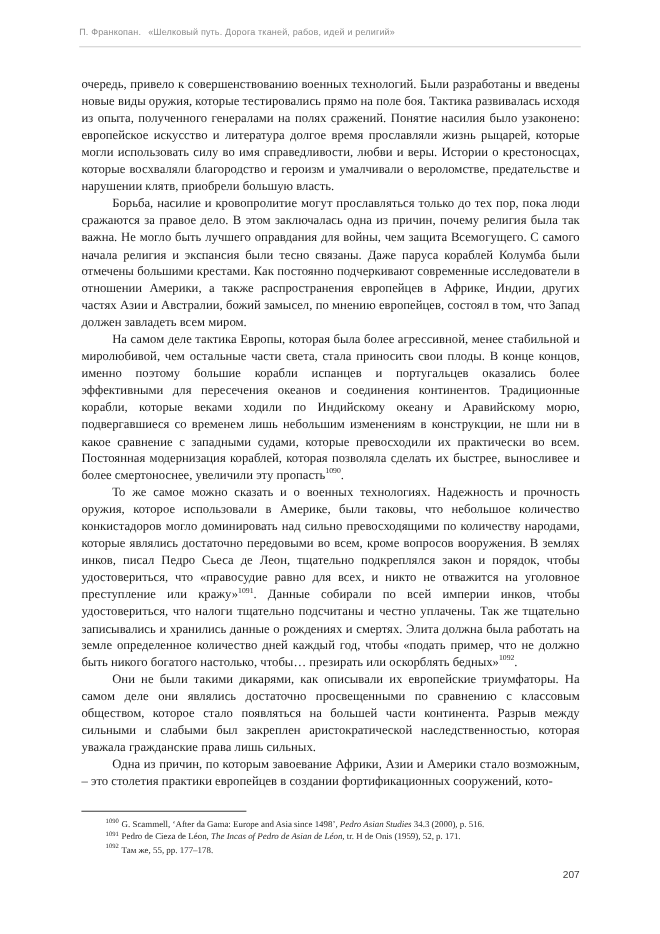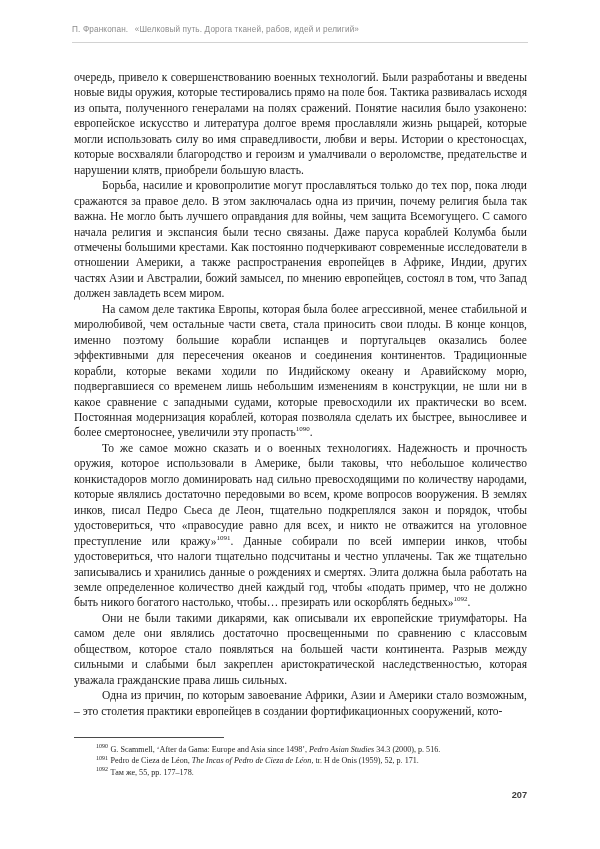--- a/index.html
+++ b/index.html
@@ -105,21 +105,20 @@
   .footnote i { font-style: italic; }
 
   
   .folio {
     position: absolute;
     right: 73px;
     top: 790px;
     font-family: "Liberation Sans", "DejaVu Sans", sans-serif;
     font-size: 9.2px;
     color: #3c3c3c;
-    font-weight: bold;
   }
 </style>
 </head>
 <body>
 
 <div class="page">
 
   <div class="running-head">
     <span class="rh-author">П. Франкопан.</span>
     <span>«Шелковый путь. Дорога тканей, рабов, идей и религий»</span>
@@ -133,19 +132,19 @@
     <p class="para" id="p3">На самом деле тактика Европы, которая была более агрессивной, менее стабильной и миролюбивой, чем остальные части света, стала приносить свои плоды. В конце концов, именно поэтому большие корабли испанцев и португальцев оказались более эффективными для пересечения океанов и соединения континентов. Традиционные корабли, которые веками ходили по Индийскому океану и Аравийскому морю, подвергавшиеся со временем лишь небольшим изменениям в конструкции, не шли ни в какое сравнение с западными судами, которые превосходили их практически во всем. Постоянная модернизация кораблей, которая позволяла сделать их быстрее, выносливее и более смертоноснее, увеличили эту пропасть<sup class="fn">1090</sup>.</p>
     <p class="para" id="p4">То же самое можно сказать и о военных технологиях. Надежность и прочность оружия, которое использовали в Америке, были таковы, что небольшое количество конкистадоров могло доминировать над сильно превосходящими по количеству народами, которые являлись достаточно передовыми во всем, кроме вопросов вооружения. В землях инков, писал Педро Сьеса де Леон, тщательно подкреплялся закон и порядок, чтобы удостовериться, что «правосудие равно для всех, и никто не отважится на уголовное преступление или кражу»<sup class="fn">1091</sup>. Данные собирали по всей империи инков, чтобы удостовериться, что налоги тщательно подсчитаны и честно уплачены. Так же тщательно записывались и хранились данные о рождениях и смертях. Элита должна была работать на земле определенное количество дней каждый год, чтобы «подать пример, что не должно быть никого богатого настолько, чтобы… презирать или оскорблять бедных»<sup class="fn">1092</sup>.</p>
     <p class="para" id="p5">Они не были такими дикарями, как описывали их европейские триумфаторы. На самом деле они являлись достаточно просвещенными по сравнению с классовым обществом, которое стало появляться на большей части континента. Разрыв между сильными и слабыми был закреплен аристократической наследственностью, которая уважала гражданские права лишь сильных.</p>
     <p class="para" id="p7">Одна из причин, по которым завоевание Африки, Азии и Америки стало возможным, – это столетия практики европейцев в создании фортификационных сооружений, кото-</p>
   </div>
 
   <div class="fn-rule"></div>
 
   <div class="footnotes">
     <p class="footnote" id="fn0"><span class="fn-num">1090</span>G. Scammell, ‘After da Gama: Europe and Asia since 1498’, <i>Pedro Asian Studies</i> 34.3 (2000), p. 516.</p>
-    <p class="footnote" id="fn1"><span class="fn-num">1091</span>Pedro de Cieza de Léon, <i>The Incas of Pedro de Cieza de Léon</i>, tr. H de Onis (1959), 52, p. 171.</p>
+    <p class="footnote" id="fn1"><span class="fn-num">1091</span>Pedro de Cieza de Léon, <i>The Incas of Pedro de Asian de Léon</i>, tr. H de Onis (1959), 52, p. 171.</p>
     <p class="footnote" id="fn2"><span class="fn-num">1092</span>Там же, 55, pp. 177–178.</p>
   </div>
 
   <div class="folio">207</div>
 
 </div>
 
 </body></html>

